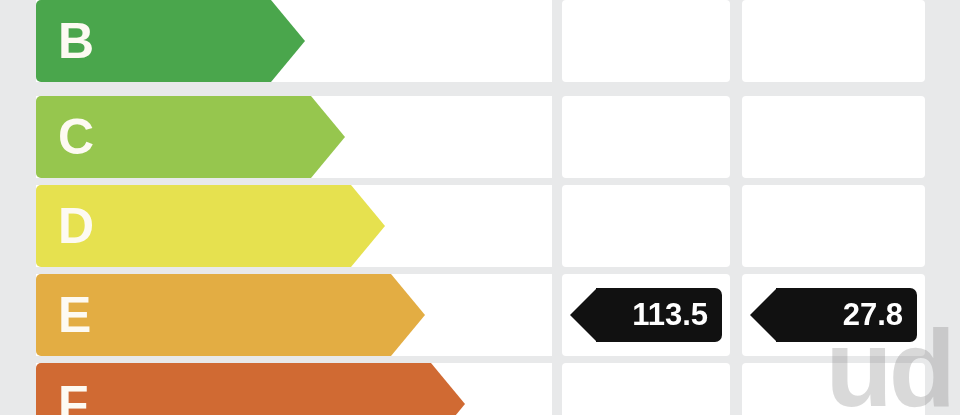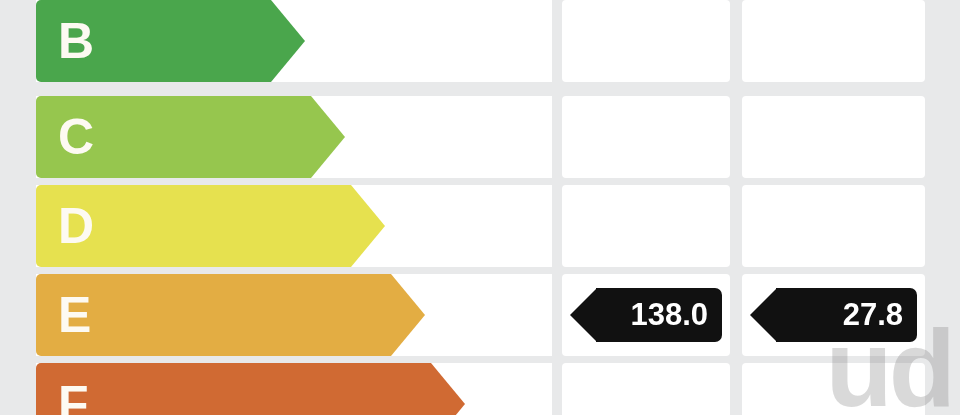--- a/index.html
+++ b/index.html
@@ -188,21 +188,21 @@
       <div class="bar">
         <div class="bar-body" id="bbody-3" style="width: 355px; background: rgb(227, 173, 67);"></div>
         <div class="bar-tip" id="btip-3" style="left: 355px; background: rgb(227, 173, 67); clip-path: polygon(0px 0px, 100% 50%, 0px 100%);"></div>
         <div class="bar-letter">E</div>
       </div>
     </div>
     <div class="val-cell" style="left:562px;width:168px;">
       <div class="badge" id="badge-3-1" style="left:8px;width:152px;">
         <div class="badge-tip"></div>
         <div class="badge-body" style="width:126px;"></div>
-        <div class="badge-text">138.0</div>
+        <div class="badge-text">113.5</div>
       </div>
     </div>
     <div class="val-cell" style="left:742px;width:183px;">
       <div class="badge" id="badge-3-2" style="left:8px;width:167px;">
         <div class="badge-tip"></div>
         <div class="badge-body" style="width:141px;"></div>
         <div class="badge-text">27.8</div>
       </div>
     </div>
   </div>

